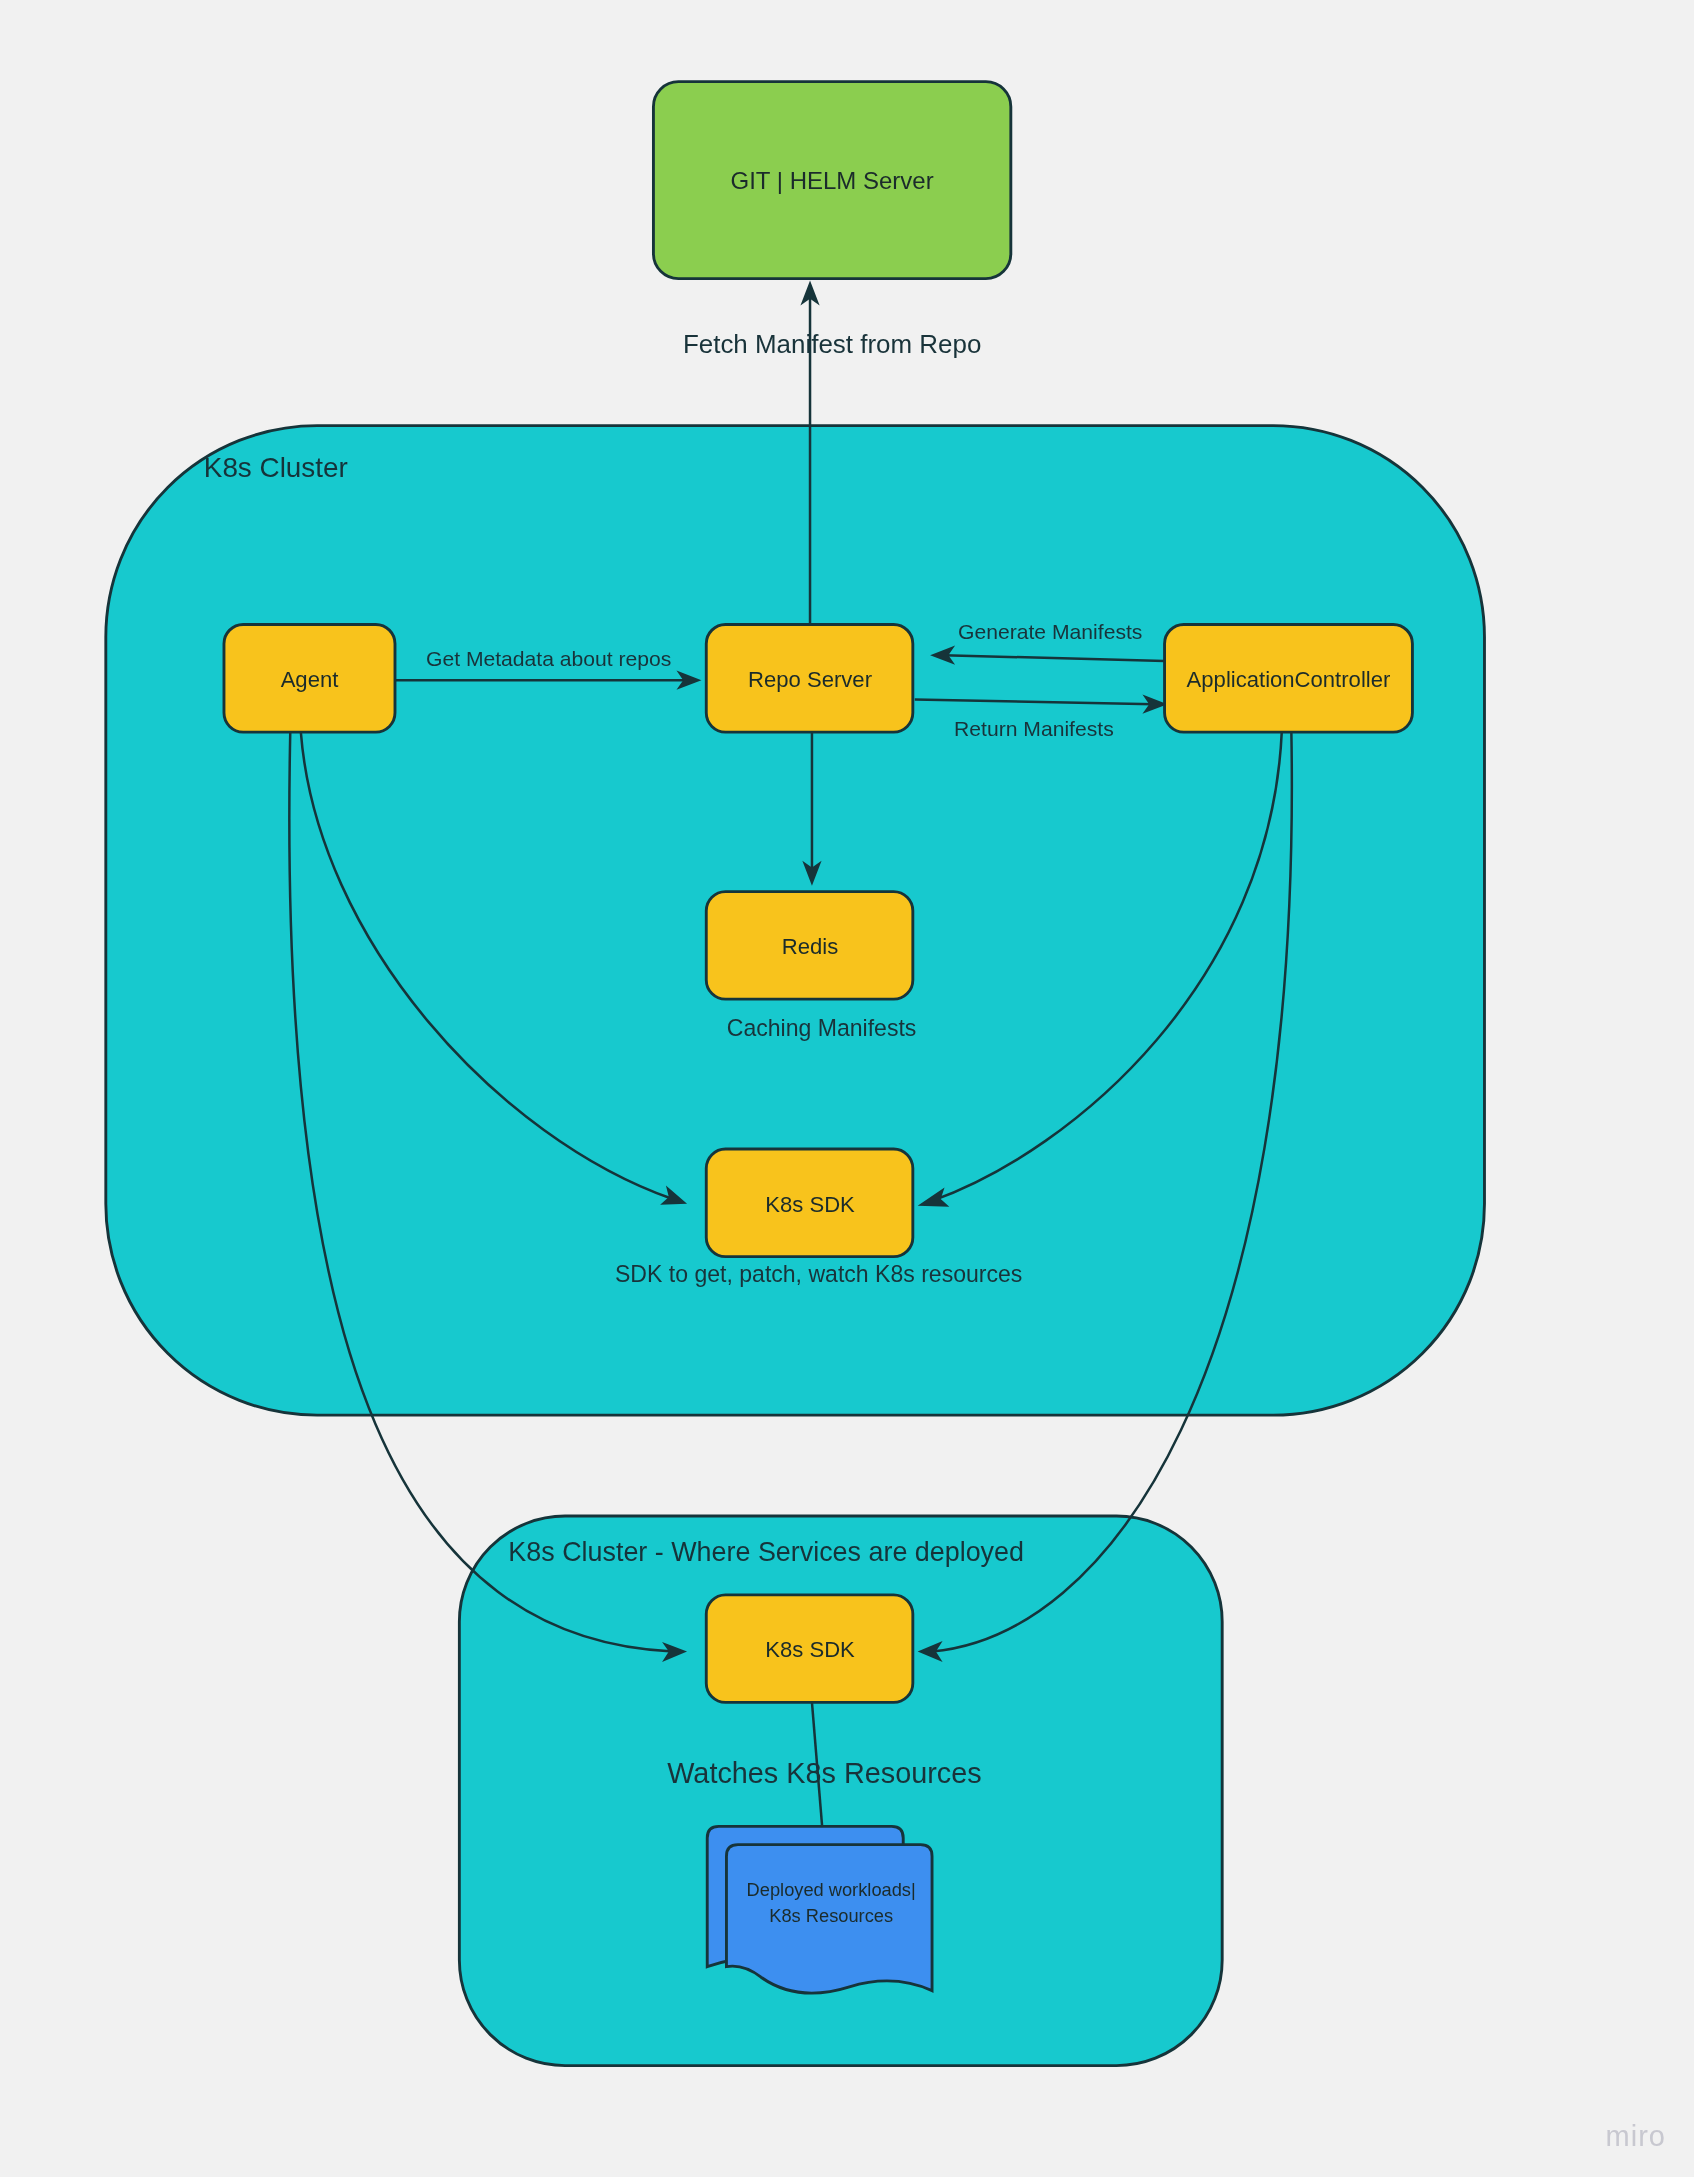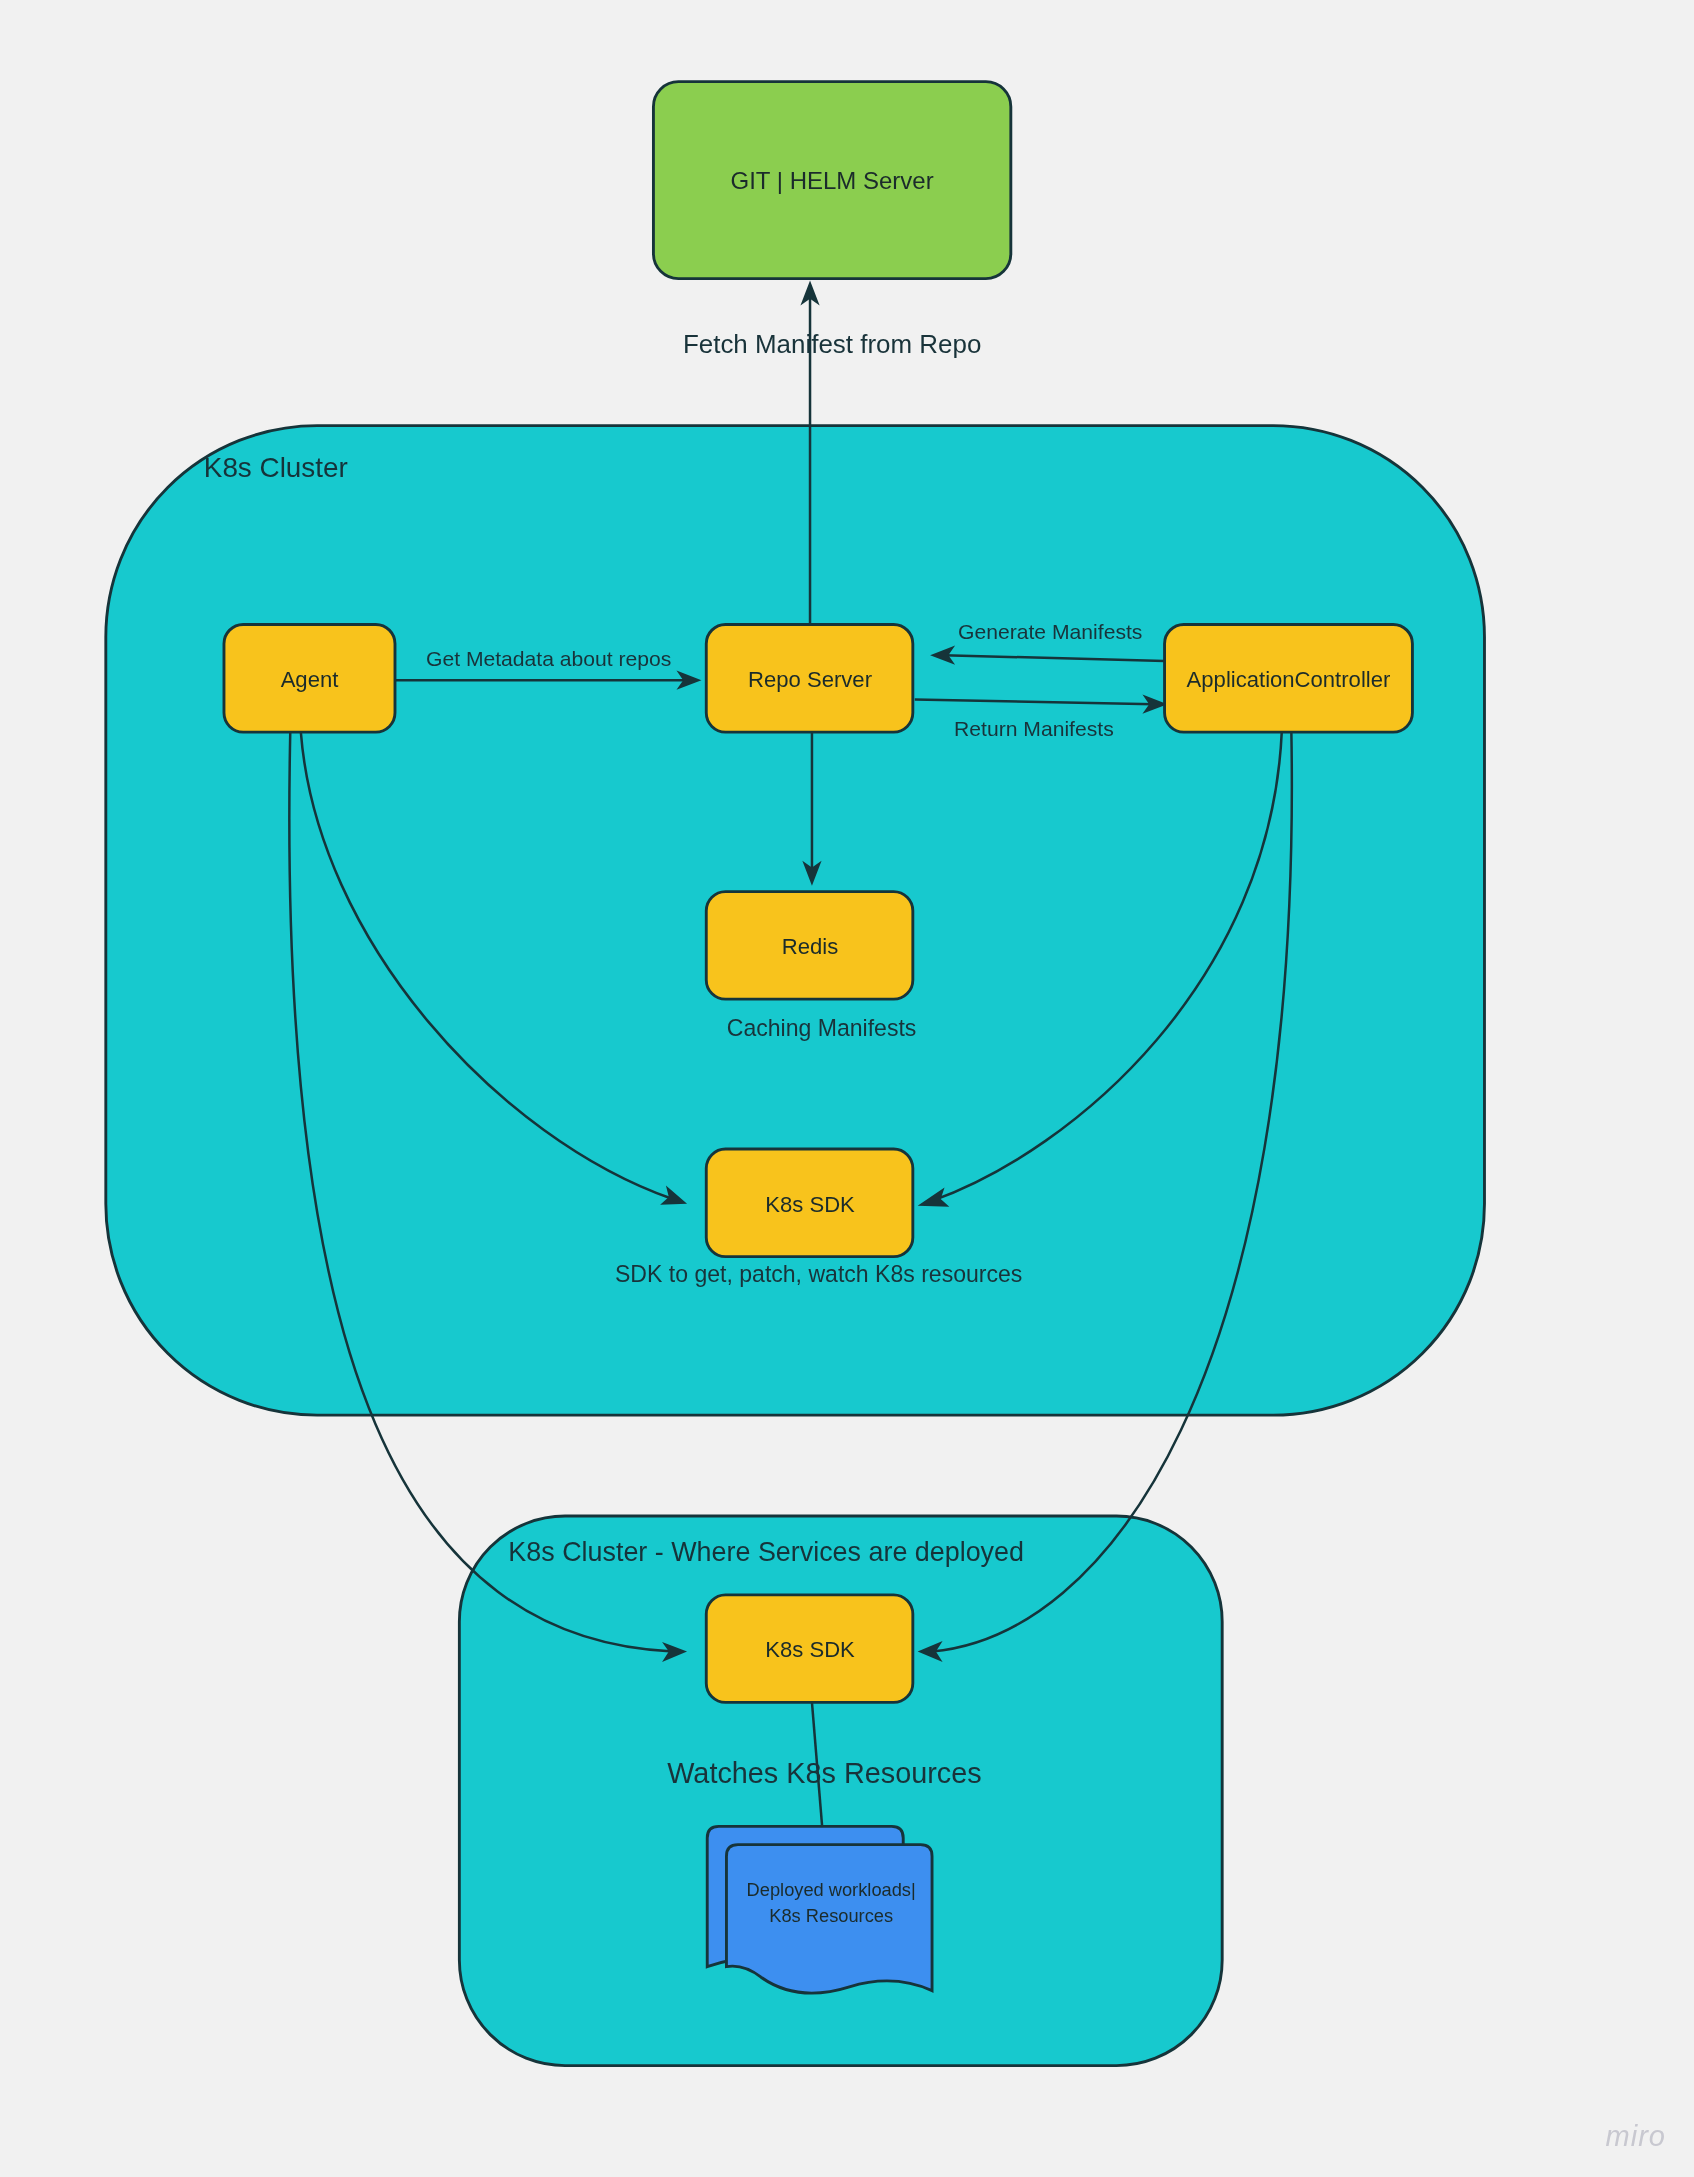--- a/index.html
+++ b/index.html
@@ -52,21 +52,20 @@
   }
   .watermark {
     position: absolute;
     right: 29px;
     bottom: 25px;
     font-family: "Liberation Sans", sans-serif;
     font-size: 29px;
     letter-spacing: 1px;
     color: #c8c8d0;
     user-select: none;
-    font-style: italic;
   }
 </style>
 </head>
 <body>
 
 <div id="board">
 
   <svg id="canvas" viewBox="0 0 1764 2267" xmlns="http://www.w3.org/2000/svg">
 
     <defs>

